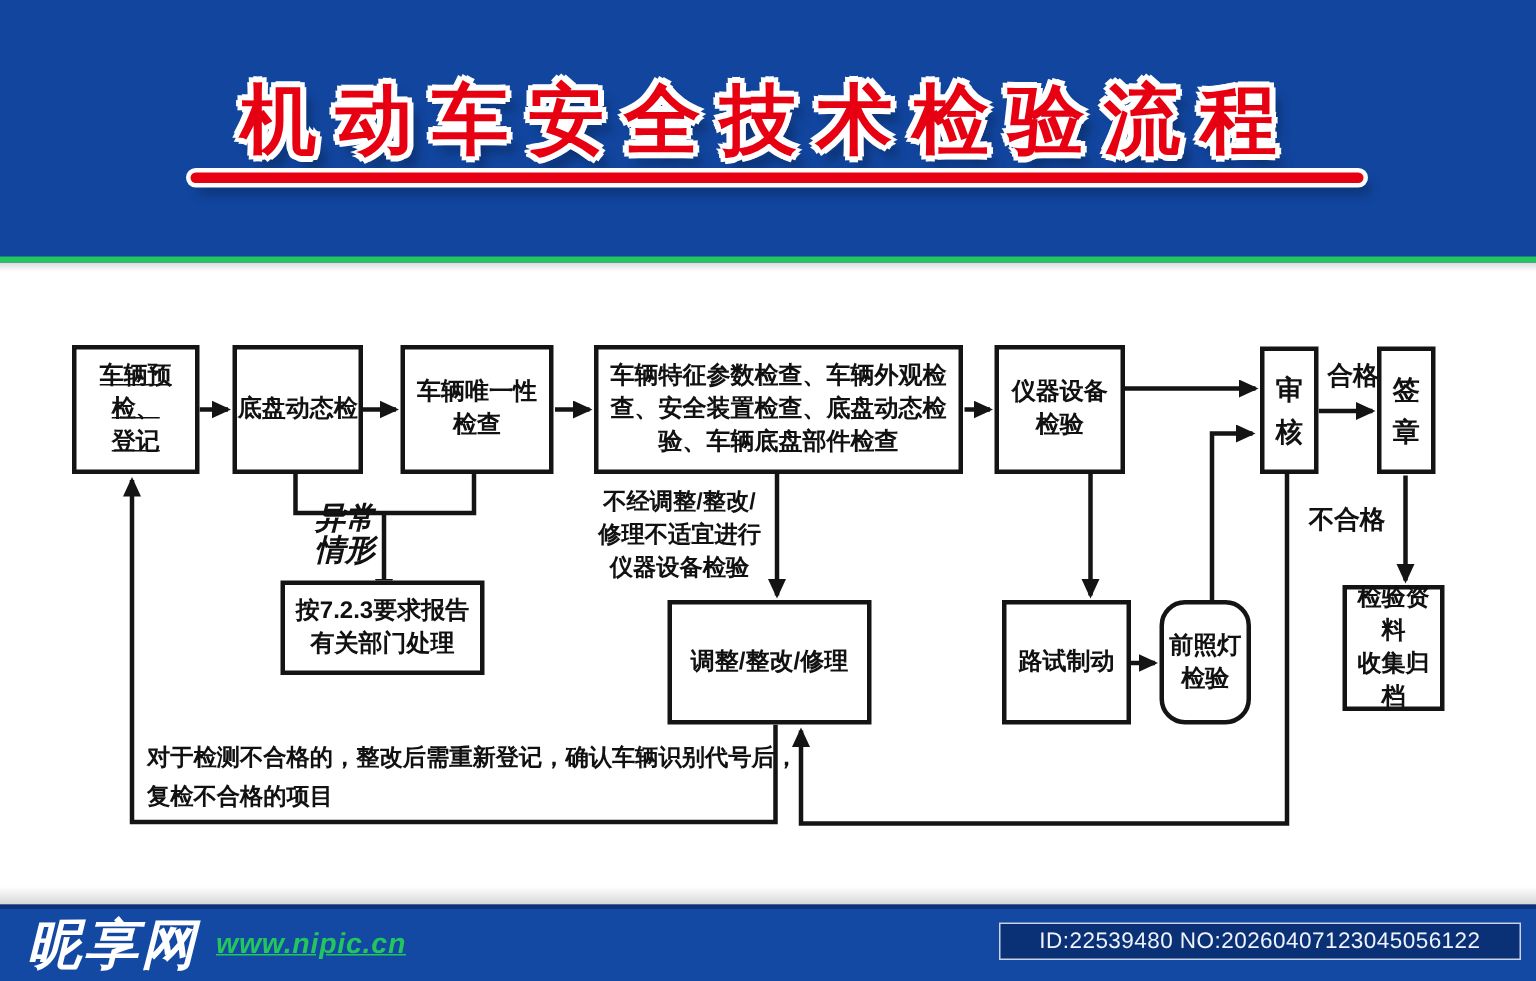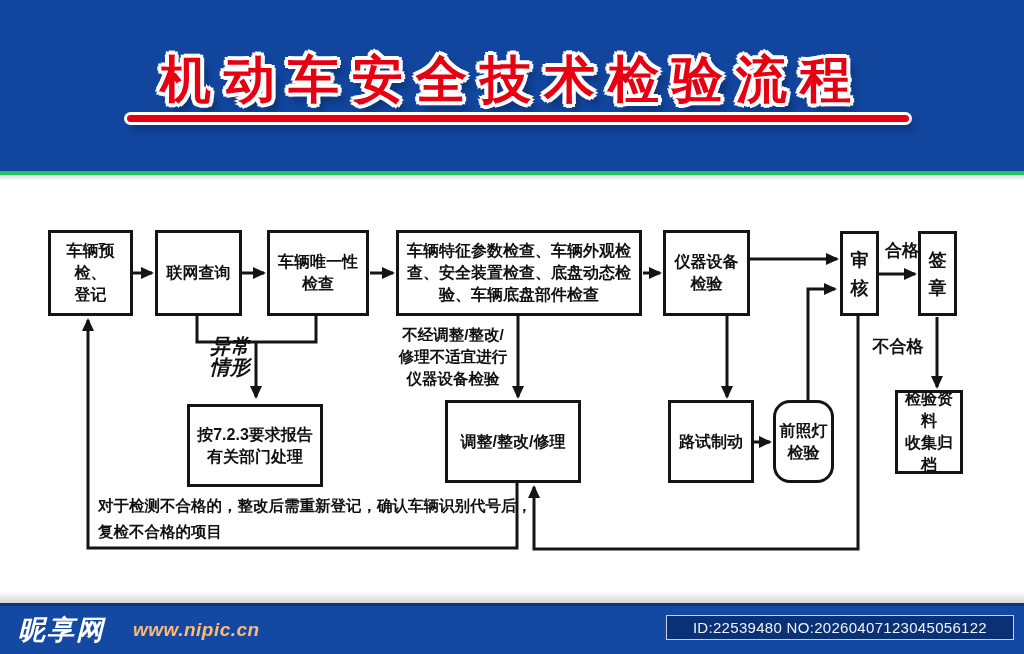--- a/index.html
+++ b/index.html
@@ -48,25 +48,25 @@
     position:absolute; left:0; top:591px; width:1024px; height:12px;
     background:linear-gradient(rgba(0,0,0,0), rgba(0,0,0,0.16));
   }
   .footer {
     position:absolute; left:0; top:603px; width:1024px; height:51px;
     background:#1349a2; border-top:3px solid #0d3478; box-sizing:border-box;
     display:flex; align-items:center;
   }
   .logo-cn {
     margin-left:18px; color:#ffffff; font-weight:900; font-style:italic;
-    font-size:27px; letter-spacing:2px;
+    font-size:36px; letter-spacing:2px;
   }
   .logo-url {
-    margin-left:28px; color:#fdba74; font-weight:700; font-style:italic;
-    font-size:19px; letter-spacing:0.5px;
+    margin-left:12px; color:#22c55e; font-weight:700; font-style:italic;
+    font-size:19px; letter-spacing:0.5px;text-decoration:underline;
   }
   .id-box {
     position:absolute; right:10px; top:9px; padding:3px 26px;
     border:1px solid #c7d3ea; background:#0a3176; color:#eef2fb;
     font-size:15px; letter-spacing:0.3px; font-weight:400;
   }
 </style>
 </head>
 <body>
 
@@ -98,35 +98,35 @@
       <path d="M518 316 V397" marker-end="url(#ah)"></path>
       <path d="M727 316 V397" marker-end="url(#ah)"></path>
       <path d="M754 442 H770" marker-end="url(#ah)"></path>
       <path d="M808 400 V289 H835" marker-end="url(#ah)"></path>
       <path d="M937 317 V387" marker-end="url(#ah)"></path>
       <path d="M858 316 V549 H534 V487" marker-end="url(#ah)"></path>
       <path d="M517 483 V548 H88 V320" marker-end="url(#ah)"></path>
     </g>
   </svg>
 
-  <div class="fbox" style="left:48px;top:230px;width:85px;height:86px;">车辆预检、
+  <div class="fbox" style="left:48px;top:230px;width:85px;height:86px;text-decoration:underline;">车辆预检、
 登记</div>
-  <div class="fbox" style="left:155px;top:230px;width:87px;height:86px;">联网查询</div>
+  <div class="fbox" style="left:155px;top:230px;width:87px;height:86px;">底盘动态检</div>
   <div class="fbox" style="left:267px;top:230px;width:102px;height:86px;">车辆唯一性
 检查</div>
   <div class="fbox" style="left:396px;top:230px;width:246px;height:86px;">车辆特征参数检查、车辆外观检
 查、安全装置检查、底盘动态检
 验、车辆底盘部件检查</div>
   <div class="fbox" style="left:663px;top:230px;width:87px;height:86px;">仪器设备
 检验</div>
   <div class="fbox vbox" style="left:840px;top:231px;width:39px;height:85px;">审
 核</div>
   <div class="fbox vbox" style="left:918px;top:231px;width:39px;height:85px;">签
 章</div>
-  <div class="fbox" style="left:187px;top:404px;width:136px;height:83px;">按7.2.3要求报告
+  <div class="fbox" style="left:187px;top:387px;width:136px;height:63px;">按7.2.3要求报告
 有关部门处理</div>
   <div class="fbox" style="left:445px;top:400px;width:136px;height:83px;">调整/整改/修理</div>
   <div class="fbox" style="left:668px;top:400px;width:86px;height:83px;">路试制动</div>
   <div class="fbox" style="left:773px;top:400px;width:61px;height:83px;border-radius:17px;">前照灯
 检验</div>
   <div class="fbox" style="left:895px;top:390px;width:68px;height:84px;">检验资料
 收集归档</div>
 
   <div class="note" style="left:206px;top:336px;width:48px;font-size:20px;line-height:21px;font-style:italic;">异常
 情形</div>

